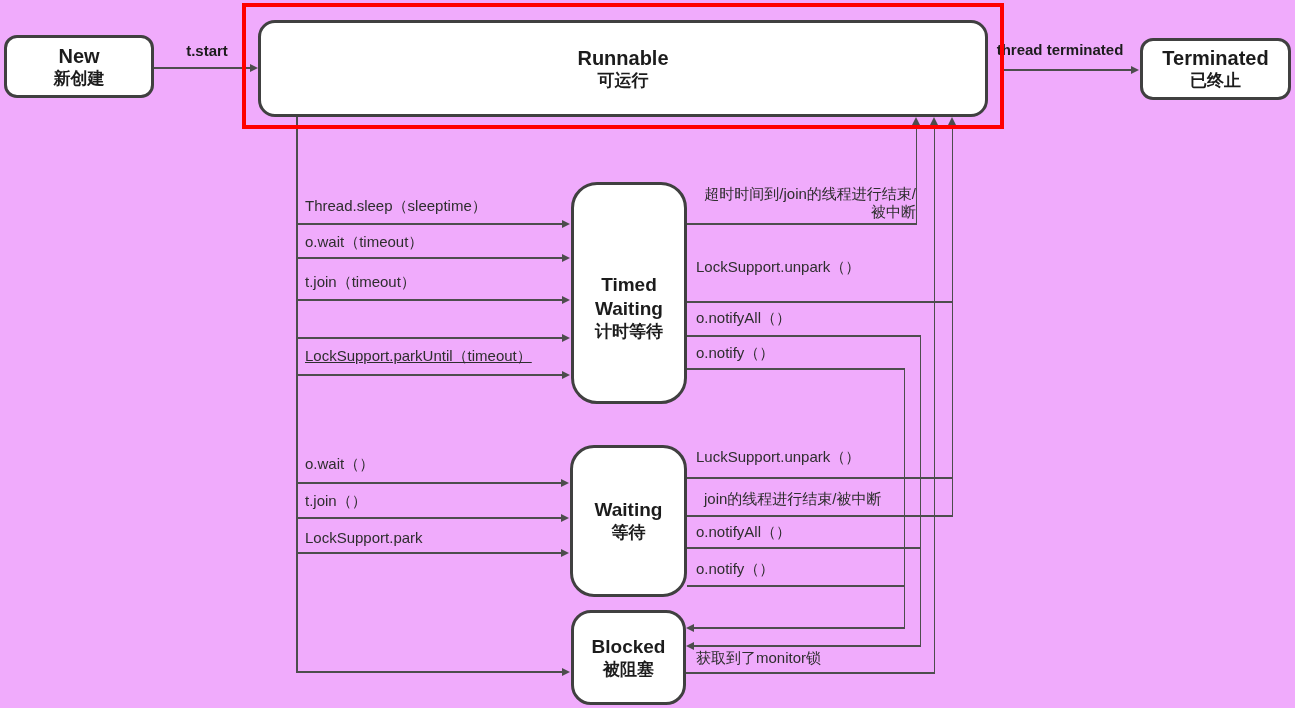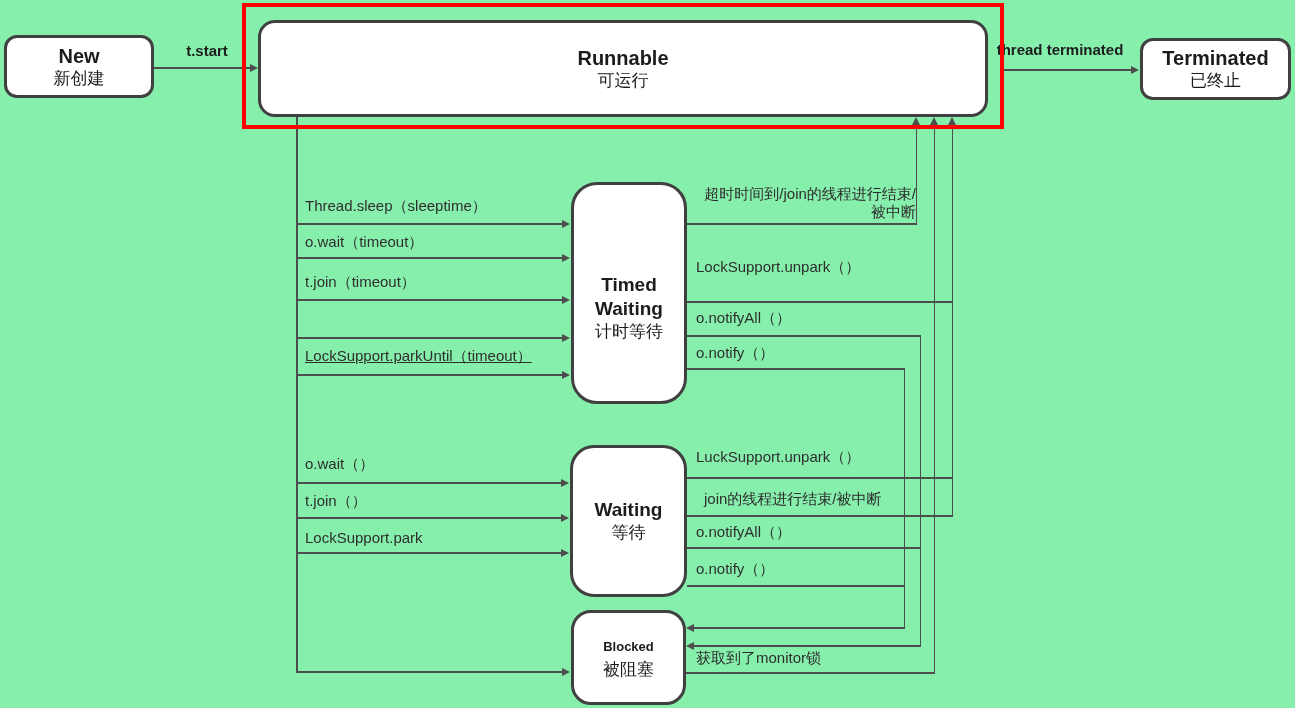--- a/index.html
+++ b/index.html
@@ -1,29 +1,29 @@
 <!DOCTYPE html>
 <html><head>
 <meta charset="utf-8">
 <style>
   * { box-sizing: border-box; margin: 0; padding: 0; }
   html,body { background:#ffffff; }
   body { font-family:"Liberation Sans","DejaVu Sans",sans-serif; }
   #stage {
-    position:relative; width:1295px; height:708px; background:#86efac;
+    position:relative; width:1295px; height:708px; background:#f0abfc;
     overflow:hidden;
   }
   
   .box {
     position:absolute; background:#ffffff; border:3px solid #404040;
     border-radius:15px; display:flex; flex-direction:column;
     align-items:center; justify-content:center; z-index:3; text-align:center;
   }
   .t1 { font-size:20px; font-weight:bold; color:#1c1c1c; line-height:24px; }
-  .t2 { font-size:17px; font-weight:normal; color:#1c1c1c; line-height:22px; }
+  .t2 { font-size:17px; font-weight:bold; color:#1c1c1c; line-height:22px; }
   
   .hilite { position:absolute; border:4px solid #ff0000; background:transparent; z-index:4; }
   
   .hl { position:absolute; height:1.5px; background:#4d4d4d; z-index:1; }
   .vl { position:absolute; width:1.5px; background:#4d4d4d; z-index:1; }
   
   .ah { position:absolute; width:0; height:0; z-index:2; }
   .ah-r { border-top:4.5px solid transparent; border-bottom:4.5px solid transparent; border-left:8px solid #4d4d4d; }
   .ah-l { border-top:4.5px solid transparent; border-bottom:4.5px solid transparent; border-right:8px solid #4d4d4d; }
   .ah-u { border-left:4.5px solid transparent; border-right:4.5px solid transparent; border-bottom:8px solid #4d4d4d; }
@@ -116,21 +116,21 @@
     <div class="t1" style="font-size:19px;">Waiting</div>
     <div class="t2">计时等待</div>
   </div>
 
   <div class="box" style="left:570px;top:445px;width:117px;height:152px;border-radius:24px;">
     <div class="t1" style="font-size:19px;">Waiting</div>
     <div class="t2">等待</div>
   </div>
 
   <div class="box" style="left:571px;top:610px;width:115px;height:95px;border-radius:20px;">
-    <div class="t1" style="font-size:13px;text-align:right;">Blocked</div>
+    <div class="t1" style="font-size:19px;text-align:right;">Blocked</div>
     <div class="t2">被阻塞</div>
   </div>
 
   <div class="el elb" style="left:172px;top:42px;width:70px;">t.start</div>
   <div class="el elb" style="left:985px;top:41px;width:150px;">thread terminated</div>
 
   <div class="el" style="left:305px;top:197px;">Thread.sleep（sleeptime）</div>
   <div class="el" style="left:305px;top:233px;">o.wait（timeout）</div>
   <div class="el" style="left:305px;top:273px;">t.join（timeout）</div>
   <div class="el" style="left:305px;top:347px;text-decoration:underline;">LockSupport.parkUntil（timeout）</div>

